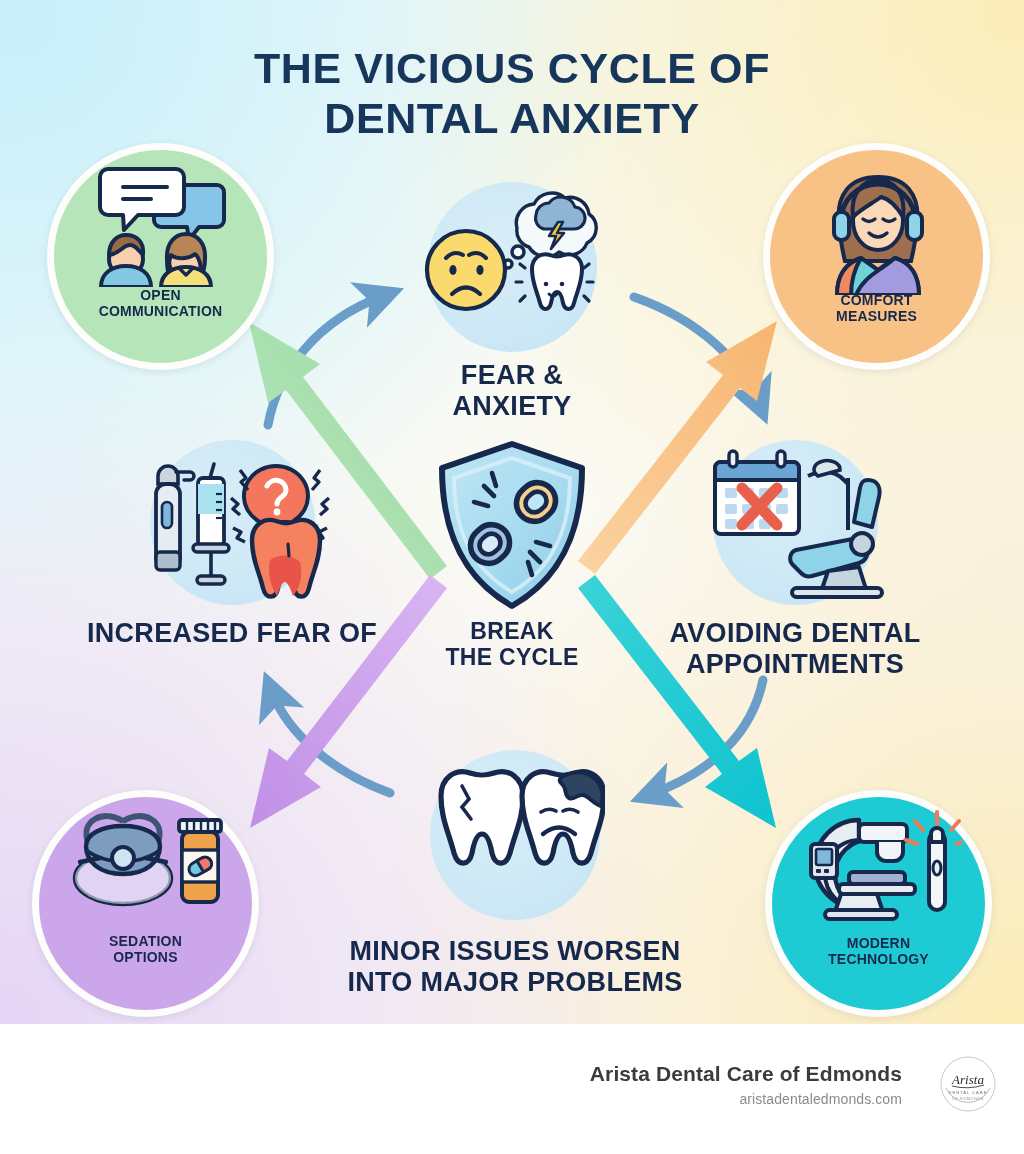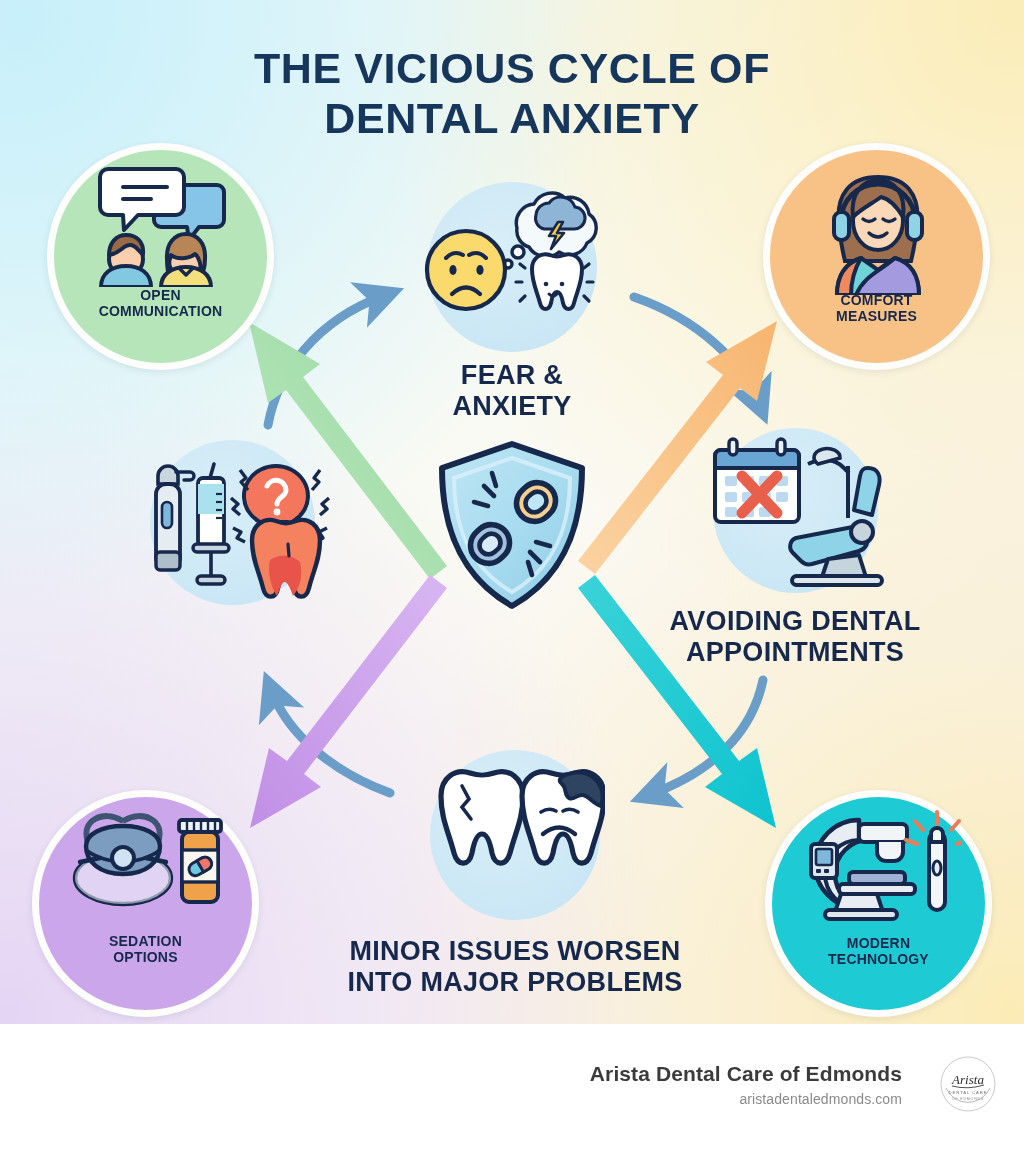--- a/index.html
+++ b/index.html
@@ -188,21 +188,21 @@
             <path d="M175,100 l6,0"></path>
             <path d="M172,114 l5,5"></path>
         </g>
       </svg>
       <div class="node-label cyc-label" style="top:178px;">
         <div>FEAR &amp;</div>
         <div>ANXIETY</div>
       </div>
     </div>
 
-    <div class="node" style="left:680px; top:428px; width:230px; height:230px;">
+    <div class="node" style="left:680px; top:440px; width:230px; height:230px;">
       <div class="cyc-disc" style="left:33px; top:0; width:165px; height:165px;"></div>
       <svg width="230" height="168" viewBox="0 0 230 168" style="position:absolute;left:0;top:0;">
 
         <rect x="35" y="22" width="84" height="72" rx="6" fill="#ffffff" stroke="#16294d" stroke-width="4"></rect>
         <path d="M35,28 a6,6 0 0 1 6,-6 h72 a6,6 0 0 1 6,6 v12 h-84 Z" fill="#6aa6d4" stroke="#16294d" stroke-width="4"></path>
         <rect x="49" y="11" width="8" height="16" rx="4" fill="#e9f1f7" stroke="#16294d" stroke-width="3.4"></rect>
         <rect x="97" y="11" width="8" height="16" rx="4" fill="#e9f1f7" stroke="#16294d" stroke-width="3.4"></rect>
         <g fill="#bcd9ef">
           <rect x="45" y="48" width="12" height="10" rx="2"></rect>
             <rect x="62" y="48" width="12" height="10" rx="2"></rect>
@@ -298,20 +298,21 @@
         </g>
 
         <path d="M140,100 c0,-15 12,-23 24,-19 c8,3 12,3 20,0 c12,-4 24,4 24,19
                  c0,20 -7,31 -11,48 c-3,12 -13,11 -15,0 c-2,-10 -4,-16 -8,-16 c-4,0 -6,6 -8,16
                  c-2,11 -12,12 -15,0 c-4,-17 -11,-28 -11,-48 Z" fill="#f5825f" stroke="#16294d" stroke-width="4.4" stroke-linejoin="round"></path>
         <path d="M158,120 c8,-6 22,-6 30,2 c4,16 -2,28 -7,34 c-3,-9 -6,-14 -8,-14
                  c-3,0 -5,6 -8,14 c-6,-9 -10,-24 -7,-36 Z" fill="#e8544a"></path>
         <path d="M176,104 l1,12" fill="none" stroke="#16294d" stroke-width="3.2" stroke-linecap="round"></path>
       </svg>
       <div class="node-label cyc-label" style="top:178px;">
+        <div>INCREASED FEAR OF</div>
       </div>
     </div>
 
     <div class="node" style="left:47px; top:143px; width:227px; height:227px;">
       <div class="sol-disc" style="width:227px; height:227px; background:#b5e5b9;"></div>
       <svg width="160" height="120" viewBox="0 0 160 120" style="position:absolute;left:34px;top:24px;">
 
         <path d="M80,18 h56 a7,7 0 0 1 7,7 v28 a7,7 0 0 1 -7,7 h-18 l-10,13 l-2,-13 h-26
                  a7,7 0 0 1 -7,-7 v-28 a7,7 0 0 1 7,-7 Z" fill="#86c4e8" stroke="#16294d" stroke-width="4" stroke-linejoin="round"></path>
 
@@ -470,20 +471,24 @@
 
         <g stroke="#16294d" stroke-width="4.6" stroke-linecap="round">
           <path d="M62,56 l-10,-10"></path>
             <path d="M56,66 l-14,-4"></path>
             <path d="M64,46 l-4,-13"></path>
           <path d="M98,112 l10,10"></path>
             <path d="M104,102 l14,4"></path>
             <path d="M96,122 l4,13"></path>
         </g>
       </svg>
+      <div id="shield-label">
+        <div>BREAK</div>
+        <div>THE CYCLE</div>
+      </div>
     </div>
 
   </div>
 
   <div id="footer">
     <div id="footer-inner">
       <div id="footer-text">
         <div id="brand-name">Arista Dental Care of Edmonds</div>
         <div id="brand-url">aristadentaledmonds.com</div>
       </div>

